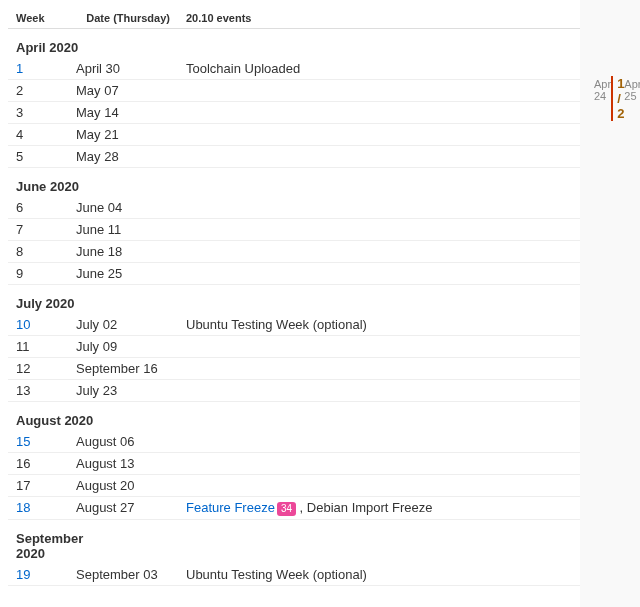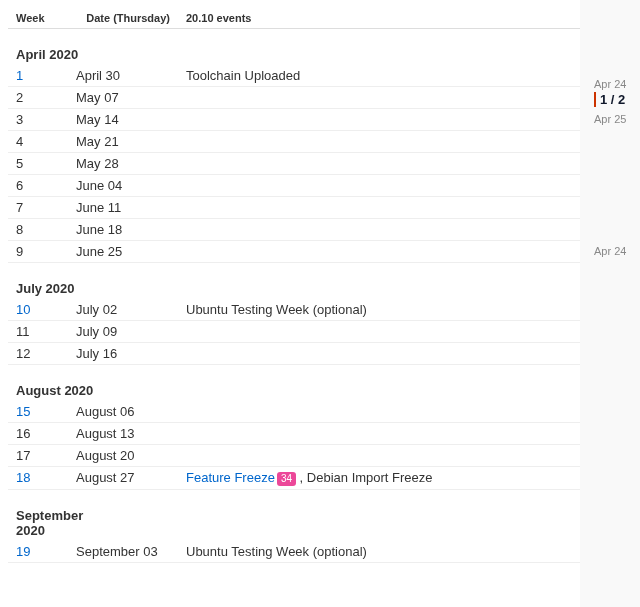--- a/index.html
+++ b/index.html
@@ -32,21 +32,21 @@
       border-bottom: 1px solid #ddd;
       vertical-align: top;
     }
     tbody tr td {
       padding: 3px 8px;
       vertical-align: top;
       border-bottom: 1px solid #eee;
     }
     .month-header td {
       font-weight: bold;
-      padding-top: 18px;
+      padding-top: 11px;
       padding-bottom: 3px;
       border-bottom: none;
     }
     .week-link {
       color: #0066cc;
       text-decoration: none;
       cursor: pointer;
     }
     .event-link {
       color: #0066cc;
@@ -83,35 +83,35 @@
       flex-direction: column;
       align-items: center;
     }
     .sidebar-label {
       font-size: 11px;
       color: #888;
       margin-top: 4px;
     }
     .sidebar-page {
       font-size: 13px;
-      color: #0f172a;
+      color: #a16207;
       font-weight: bold;
       border-left: 2px solid #cc3300;
       padding-left: 4px;
       margin: 2px 0;
     }
     .sidebar-label-bottom {
       font-size: 11px;
       color: #888;
       margin-top: 120px;
     }
     .sidebar-top {
       top: 70px;
       display: flex;
-      flex-direction: column;
+      flex-direction: row;
       align-items: flex-start;
       padding: 4px;
     }
   </style>
 </head>
 <body>
 
 <div class="container">
   <div class="main-table">
     <table>
@@ -144,20 +144,23 @@
           <tr>
             <td>4</td>
             <td>May 21</td>
             <td></td>
           </tr>
           <tr>
             <td>5</td>
             <td>May 28</td>
             <td></td>
           </tr>
+          <tr class="month-header">
+            <td colspan="3" style="white-space: pre-line;">June 2020</td>
+          </tr>
           <tr>
             <td>6</td>
             <td>June 04</td>
             <td></td>
           </tr>
           <tr>
             <td>7</td>
             <td>June 11</td>
             <td></td>
           </tr>
@@ -179,21 +182,26 @@
             <td>July 02</td>
             <td><span>Ubuntu Testing Week (optional)</span></td>
           </tr>
           <tr>
             <td>11</td>
             <td>July 09</td>
             <td></td>
           </tr>
           <tr>
             <td>12</td>
-            <td>July 16</td>
+            <td>September 16</td>
+            <td></td>
+          </tr>
+          <tr>
+            <td>13</td>
+            <td>July 23</td>
             <td></td>
           </tr>
           <tr class="month-header">
             <td colspan="3" style="white-space: pre-line;">August 2020</td>
           </tr>
           <tr>
             <td><a class="week-link" href="#">15</a></td>
             <td>August 06</td>
             <td></td>
           </tr>

